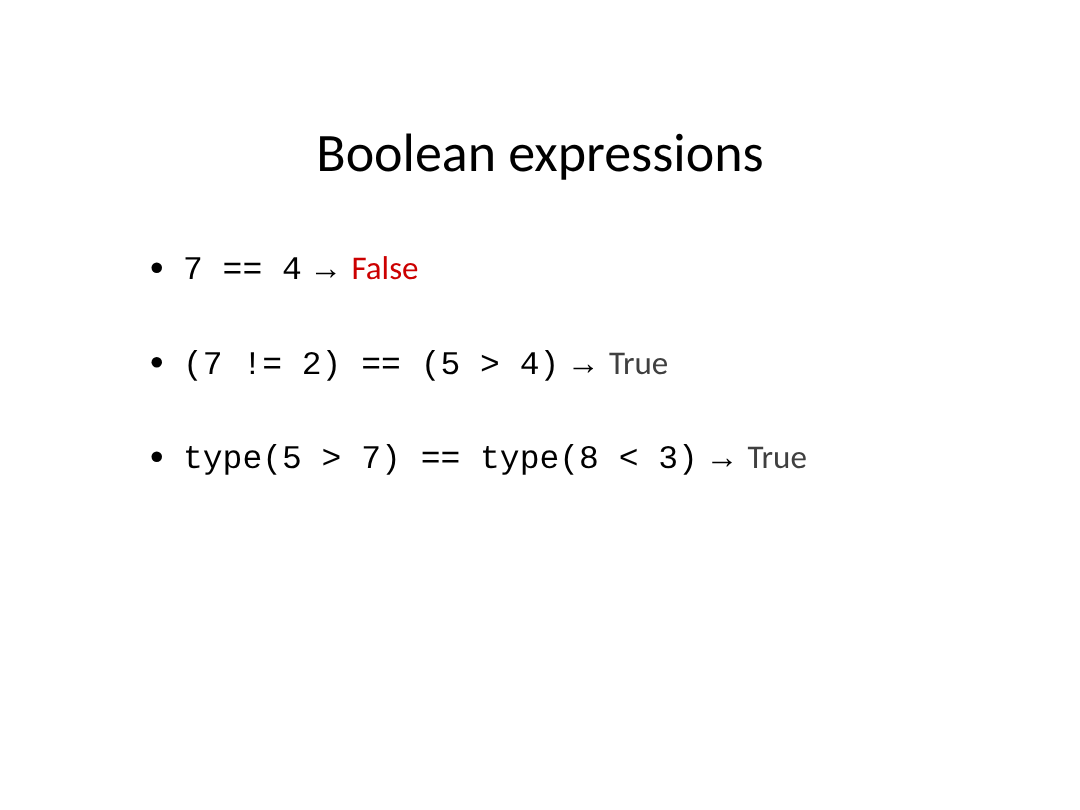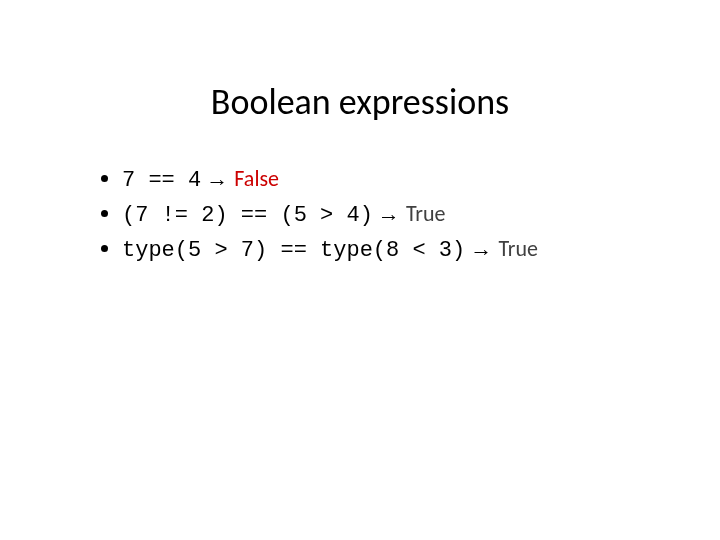--- a/index.html
+++ b/index.html
@@ -38,21 +38,21 @@
       text-align: center;
       font-family: 'Calibri', 'Segoe UI', sans-serif;
     }
 
     .bullet-list {
       list-style: disc;
       padding-left: 30px;
       width: 100%;
       display: flex;
       flex-direction: column;
-      gap: 2px;
+      gap: 30px;
       justify-content: space-between;
     }
 
     .bullet-list li {
       font-size: 22px;
       color: #000000;
       line-height: 1.4;
     }
 
     .code {

